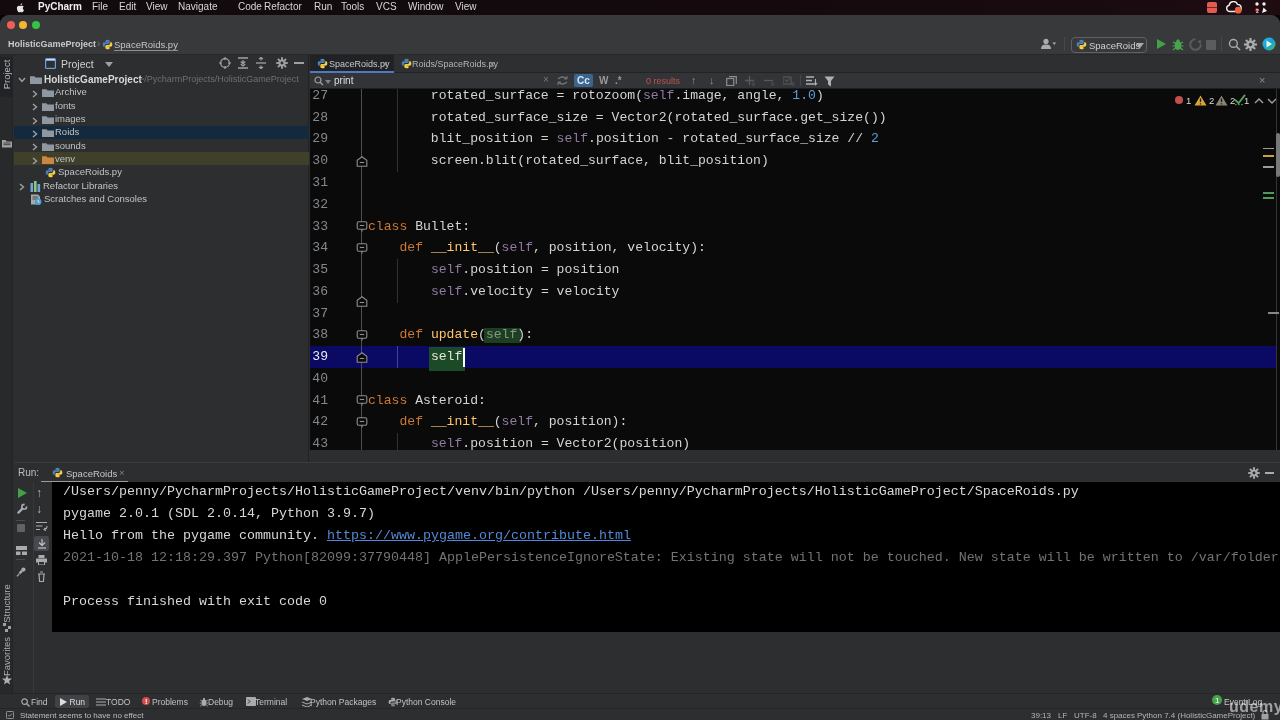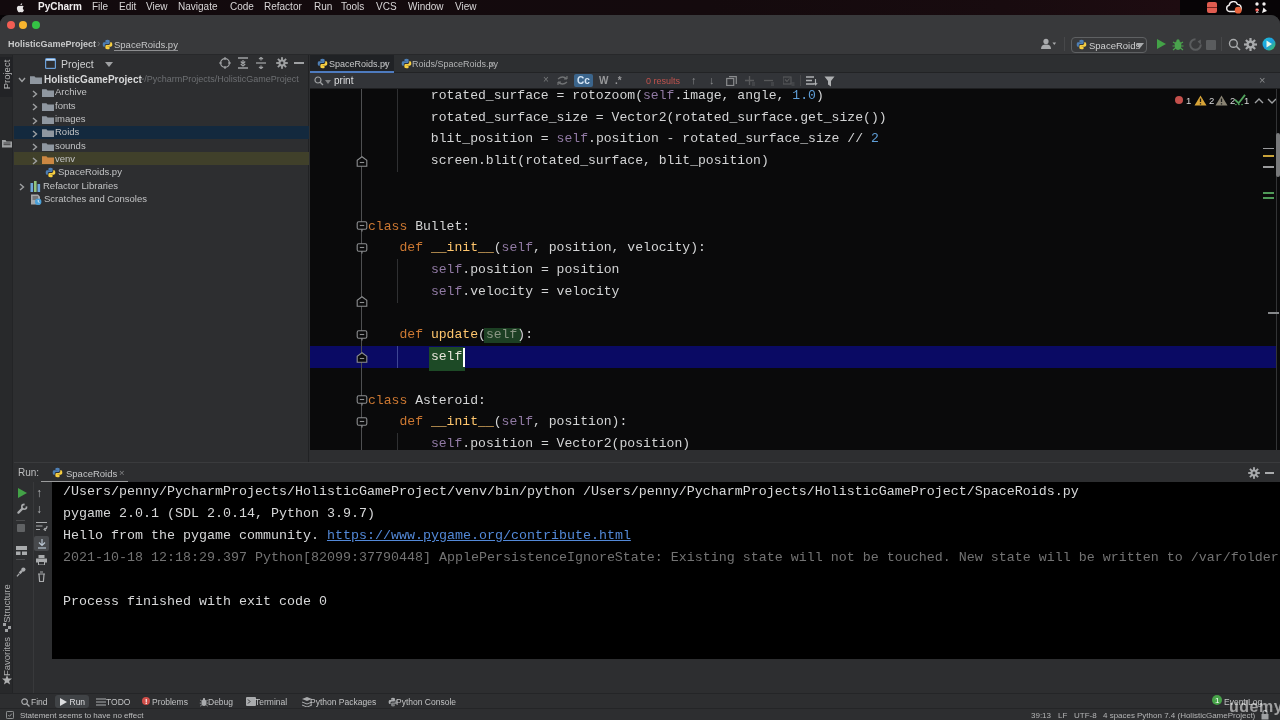--- a/index.html
+++ b/index.html
@@ -2,21 +2,21 @@
 <html><head>
 <meta charset="utf-8">
 <style>
   * { margin:0; padding:0; box-sizing:border-box; }
   html,body { width:1280px; height:720px; overflow:hidden; background:#070406; }
   body { font-family:"Liberation Sans", sans-serif; position:relative; }
   .abs { position:absolute; }
   pre { font-family:"Liberation Mono", monospace; }
 
   
-  #menubar { left:0; top:0; width:1180px; height:15px;
+  #menubar { left:0; top:0; width:1280px; height:15px;
     background:linear-gradient(90deg,#120a0d 0%,#140a0d 60%,#180b0f 85%,#1e0c11 100%);
     color:#d8d6d7; font-size:10px; }
   #menubar span { position:absolute; top:1px; white-space:nowrap; }
 
   
   #win { left:0; top:15px; width:1280px; height:705px; background:#2d2e30;
     border-radius:9px 9px 0 0; }
   #titlebars { position:absolute; left:0; top:0; width:1280px; height:40px; background:#38393b;
     border-radius:9px 9px 0 0; border-bottom:1px solid #27282a; }
   .tl { position:absolute; width:8px; height:8px; border-radius:50%; top:6px; }
@@ -29,21 +29,21 @@
 
 <div class="abs" id="menubar">
   <svg class="ic" style="left:16px;top:2.5px" width="10" height="11" viewBox="0 0 10 11">
     <path fill="#e6e4e5" d="M7.6 5.8c0-1.2 1-1.8 1.05-1.83-.57-.84-1.46-.95-1.78-.97-.76-.08-1.48.45-1.86.45-.38 0-.97-.44-1.6-.43-.82.01-1.58.48-2 1.21-.86 1.48-.22 3.67.61 4.87.41.59.89 1.25 1.52 1.22.61-.02.84-.39 1.58-.39.74 0 .95.39 1.59.38.66-.01 1.08-.6 1.48-1.19.47-.68.66-1.34.67-1.37-.01-.01-1.28-.49-1.26-1.95zM6.35 1.9c.33-.41.56-.97.5-1.54-.48.02-1.07.32-1.42.73-.31.36-.58.94-.51 1.49.54.04 1.09-.27 1.43-.68z" transform="scale(0.9)"></path>
   </svg>
   <span style="left:38px;font-weight:bold;color:#f0eeef">PyCharm</span>
   <span style="left:92px">File</span>
   <span style="left:119px">Edit</span>
   <span style="left:146px">View</span>
   <span style="left:178px">Navigate</span>
-  <span style="left:230px">Code</span>
+  <span style="left:238px">Code</span>
   <span style="left:264px">Refactor</span>
   <span style="left:314px">Run</span>
   <span style="left:341px">Tools</span>
   <span style="left:376px">VCS</span>
   <span style="left:408px">Window</span>
   <span style="left:455px">View</span>
 
   <div class="ic" style="left:1207px;top:2px;width:10px;height:11px;border-radius:2px;background:#e05c50"></div>
   <div class="ic" style="left:1207px;top:7px;width:10px;height:1px;background:#7a2520"></div>
   <svg class="ic" style="left:1226px;top:1px" width="17" height="13" viewBox="0 0 17 13">
@@ -334,20 +334,37 @@
   <div class="abs" style="left:86.5px;top:0;width:1px;height:83.5px;background:#2f3032;"></div>
   <div class="abs" style="left:86.5px;top:170.6px;width:1px;height:43.5px;background:#2f3032;"></div>
   <div class="abs" style="left:86.5px;top:257.7px;width:1px;height:21.8px;background:#3e4694;"></div>
   <div class="abs" style="left:86.5px;top:344.8px;width:1px;height:16.7px;background:#2f3032;"></div>
 
   <div class="abs" style="left:51.3px;top:0;width:1px;height:361.5px;background:#4e4f51;"></div>
 
   <div class="abs" style="left:174px;top:239.5px;width:37px;height:15px;background:#1c3f23;"></div>
   <div class="abs" style="left:119px;top:258.2px;width:36px;height:24px;background:#1d4a26;"></div>
 
+  <pre class="abs" style="left:-8px;top:-3.6px;width:26px;text-align:right;font-size:13.1px;line-height:21.77px;color:#85888b;">27
+28
+29
+30
+31
+32
+33
+34
+35
+36
+37
+38
+<span style="color:#e8e9ea">39</span>
+40
+41
+42
+43</pre>
 
   <pre class="abs" id="code" style="left:58px;top:-3.6px;font-size:13.1px;line-height:21.77px;color:#d3d4d5;">        rotated_surface = rotozoom(<span class="sf">self</span>.image, angle, <span class="nm">1.0</span>)
         rotated_surface_size = Vector2(rotated_surface.get_size())
         blit_position = <span class="sf">self</span>.position - rotated_surface_size // <span class="nm">2</span>
         screen.blit(rotated_surface, blit_position)
 
 
 <span class="kw">class</span> Bullet:
     <span class="kw">def</span> <span class="fn">__init__</span>(<span class="sf">self</span>, position, velocity):
         <span class="sf">self</span>.position = position
@@ -499,21 +516,21 @@
   <svg class="ic" style="left:22px;top:73px" width="11" height="10" viewBox="0 0 11 10">
     <rect x="2.5" y="0" width="6" height="3" fill="#a9abad"></rect>
     <rect x="0" y="3.5" width="11" height="4" fill="#a9abad"></rect>
     <rect x="2.5" y="6.5" width="6" height="3.5" fill="#2d2e30" stroke="#a9abad" stroke-width="1"></rect>
   </svg>
   <svg class="ic" style="left:23px;top:89px" width="9" height="11" viewBox="0 0 9 11">
     <path d="M1 3 H8 M2 3 L2.6 10.5 H6.4 L7 3 M3 1 H6" stroke="#a9abad" stroke-width="1.2" fill="none"></path>
   </svg>
 </div>
 
-<div class="abs" style="left:52px;top:481.5px;width:1228px;height:177px;background:#000000;overflow:hidden;">
+<div class="abs" style="left:52px;top:481.5px;width:1228px;height:150px;background:#000000;overflow:hidden;">
   <pre class="abs" style="left:11px;top:-0.5px;font-size:13.3333px;line-height:22px;color:#d6d7d8;">/Users/penny/PycharmProjects/HolisticGameProject/venv/bin/python /Users/penny/PycharmProjects/HolisticGameProject/SpaceRoids.py
 pygame 2.0.1 (SDL 2.0.14, Python 3.9.7)
 Hello from the pygame community. <span style="color:#5389d8;text-decoration:underline;">https://www.pygame.org/contribute.html</span>
 <span style="color:#737373;">2021-10-18 12:18:29.397 Python[82099:37790448] ApplePersistenceIgnoreState: Existing state will not be touched. New state will be written to /var/folder</span>
 
 Process finished with exit code 0</pre>
 </div>
 
 <div class="abs" style="left:0;top:693px;width:1280px;height:15px;background:#2d2e30;border-top:1px solid #242527;">
   <svg class="ic" style="left:21px;top:3.5px" width="9" height="9" viewBox="0 0 9 9">

